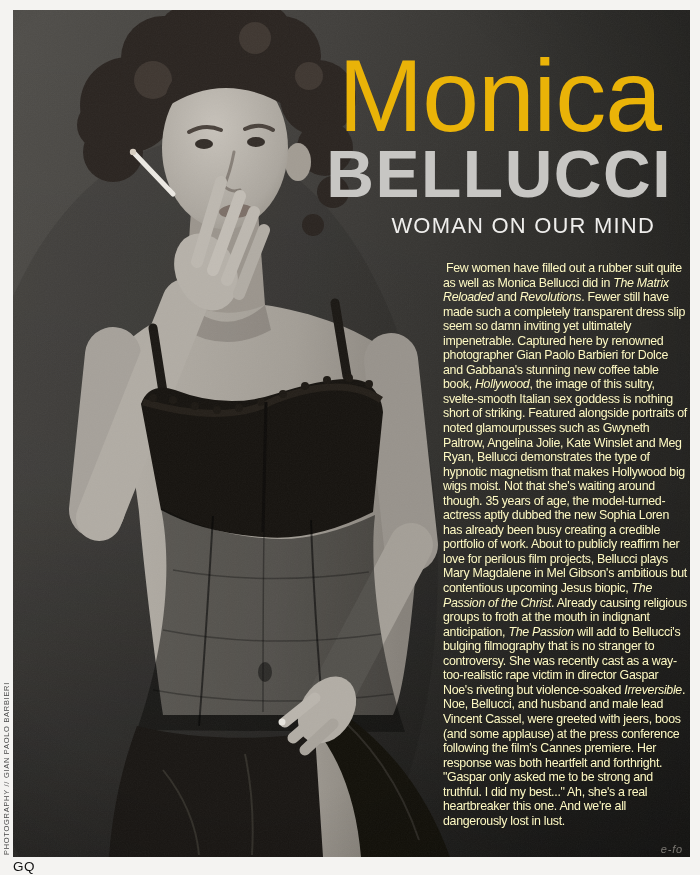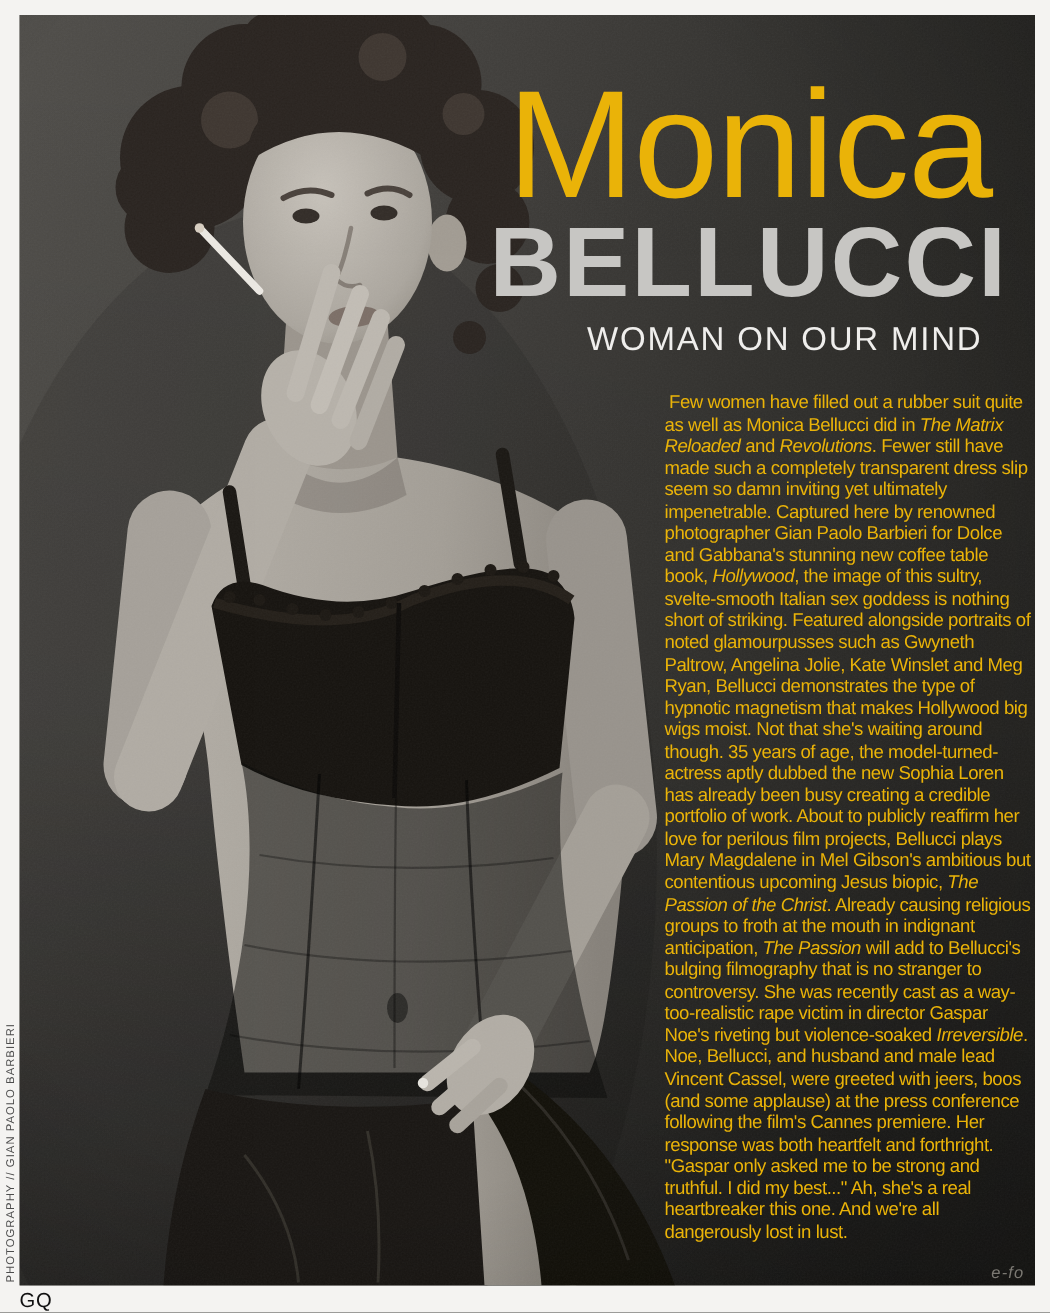--- a/index.html
+++ b/index.html
@@ -28,21 +28,21 @@
   .title-tag{
     position:absolute;top:203px;right:35px;
     font-size:22px;line-height:26px;font-weight:400;
     color:#efeeec;letter-spacing:1.2px;white-space:nowrap;
   }
 
   
   .article{
     position:absolute;left:430px;top:251px;width:246px;
     font-size:12.4px;line-height:14.55px;letter-spacing:-0.3px;
-    color:#eab308;text-indent:3px;
+    color:#fef9c3;text-indent:3px;
   }
   .article .it{font-style:italic;}
   .byline{
     position:absolute;left:430px;top:818px;width:246px;
     text-align:right;font-size:11.5px;font-weight:700;
     letter-spacing:0.4px;color:#ebe9e5;
   }
   .watermark{
     position:absolute;right:7px;bottom:2px;
     font-size:11px;color:#7b7872;letter-spacing:0.8px;font-style:italic;

